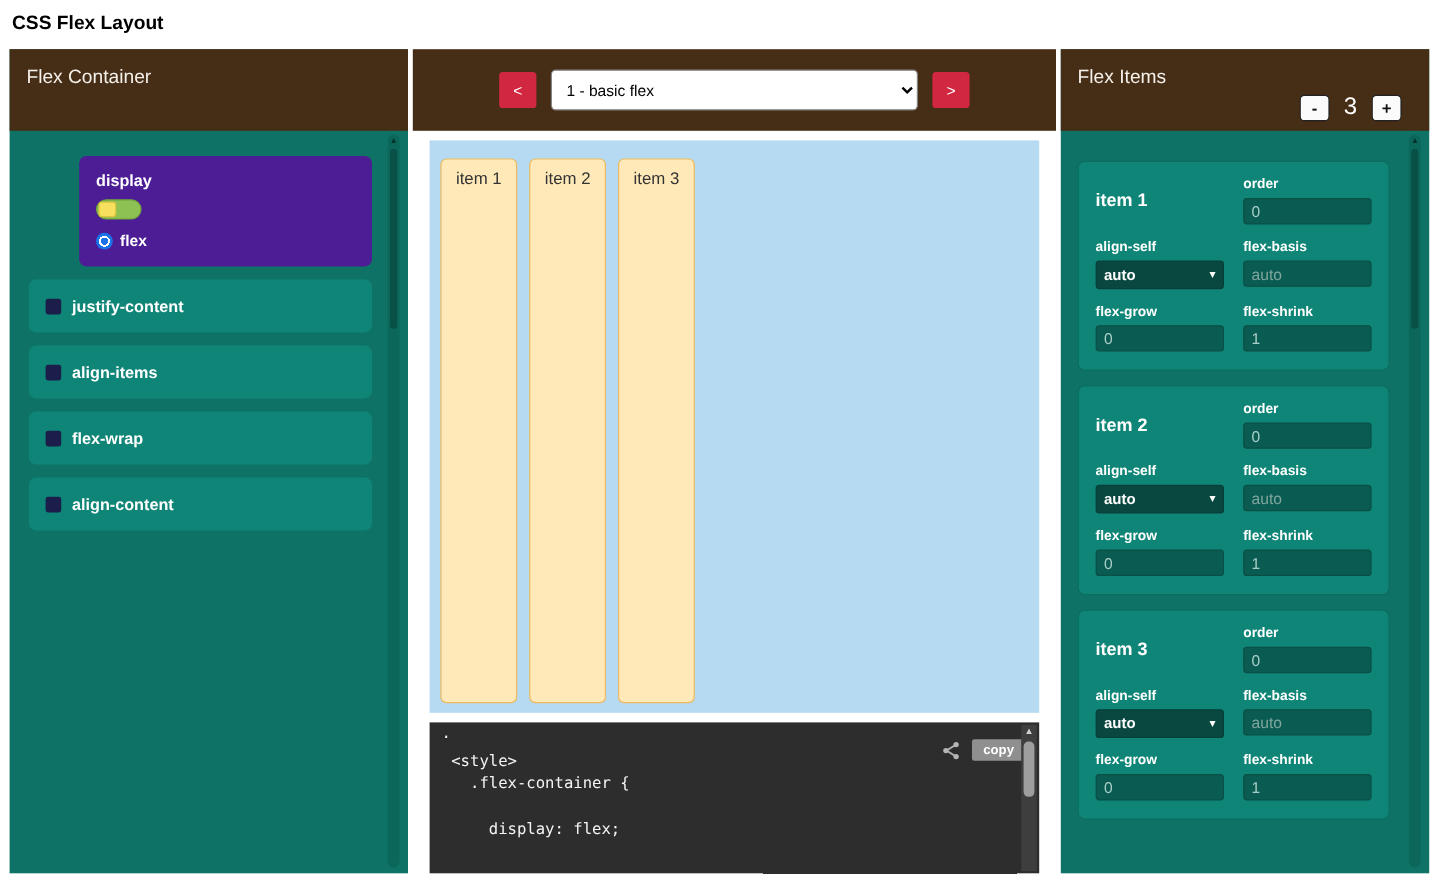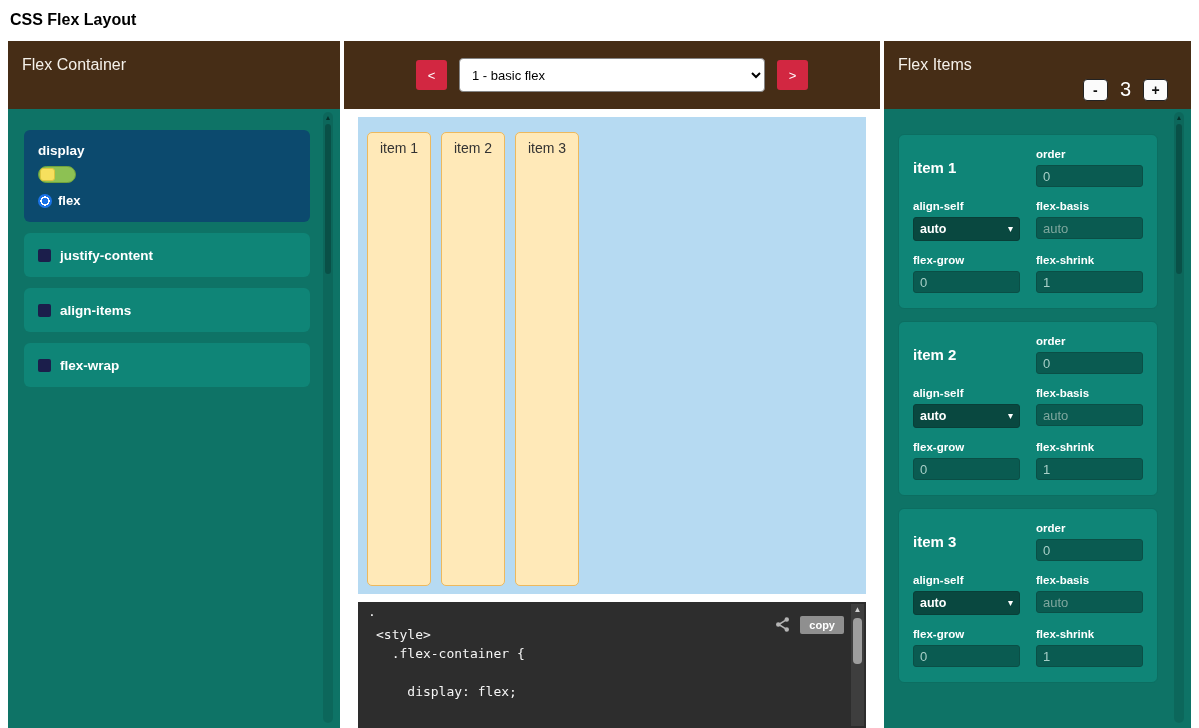--- a/index.html
+++ b/index.html
@@ -18,21 +18,21 @@
 
   .panel-header{height:68px;flex:none;background:#462d16;color:#f5f1ea;
     font-size:16px;padding:15px 14px;position:relative;}
   .panel-mid .panel-header{display:flex;align-items:center;justify-content:center;gap:12px;padding:0;}
 
   .panel-body{flex:1;position:relative;overflow:hidden;}
   .panel-left .panel-body{padding:21px 30px 10px 16px;}
   .panel-right .panel-body{padding:25px 33px 10px 14px;}
 
   
-  .card{background:#0c4a6e;border-radius:6px;margin-bottom:11px;}
+  .card{background:#4c1d95;border-radius:6px;margin-bottom:11px;margin-left:42px;}
   .display-card{padding:13px 14px 14px;}
   .card-title{color:#fff;font-weight:bold;font-size:13.5px;}
   .toggle{width:38px;height:17px;background:#8dc153;border:1px solid #70a33c;border-radius:9px;
     margin:8px 0 10px;position:relative;cursor:pointer;}
   .toggle-knob{position:absolute;left:1px;top:1px;width:15px;height:13px;background:#f6e05e;
     border:1px solid #d9c43e;border-radius:3px;}
   .radio-row{display:flex;align-items:flex-end;gap:6px;cursor:pointer;}
   .radio{width:14px;height:14px;border-radius:50%;flex:none;
     background:radial-gradient(circle at center,#1a73e8 0 3px,#ffffff 3px 4.6px,#1a73e8 4.6px 7px);}
   .radio-label{color:#fff;font-weight:bold;font-size:13px;}
@@ -51,21 +51,21 @@
   
   .preview{flex:1;display:flex;flex-direction:column;gap:8px;padding:8px 14px 0;min-height:0;}
   .flex-demo{height:477px;flex:none;background:#b6daf2;display:flex;align-items:stretch;
     padding:12px 4px 5px;}
   .demo-item{width:64px;margin:3px 5px;background:#ffe9b8;border:1px solid #edb95e;border-radius:5px;
     color:#333;font-size:14px;padding-top:7px;text-align:center;flex:none;}
 
   .code-panel{flex:1;background:#2d2d2d;position:relative;overflow:hidden;min-height:0;}
   .code-dot{position:absolute;left:10px;top:2px;color:#f5f5f5;font-size:13px;
     font-family:"DejaVu Sans Mono",monospace;}
-  .code-toolbar{position:absolute;top:14px;right:22px;display:flex;align-items:flex-start;gap:9px;}
+  .code-toolbar{position:absolute;top:14px;right:12px;display:flex;align-items:flex-end;gap:9px;}
   .copy-btn{background:#8f8f8f;color:#fff;border:none;border-radius:2px;font-size:11px;
     font-weight:bold;padding:3px 9px;cursor:pointer;font-family:"Liberation Sans",sans-serif;}
   .code-pre{position:absolute;left:18px;top:23px;margin:0;color:#f5f5f5;
     font-family:"DejaVu Sans Mono",monospace;font-size:13px;line-height:19px;white-space:pre;}
   .code-line{min-height:19px;}
 
   .code-rail{position:absolute;right:2px;top:2px;bottom:2px;width:13px;background:#3e3e3e;}
   .code-rail .rail-arrow{color:#d0d0d0;font-size:8px;text-align:center;height:12px;line-height:12px;}
   .code-thumb{position:absolute;top:14px;left:2px;width:9px;height:46px;background:#9e9e9e;border-radius:4px;}
 
@@ -126,20 +126,24 @@
         <span class="option-label">justify-content</span>
       </div>
       <div class="option-card">
         <span class="checkbox"></span>
         <span class="option-label">align-items</span>
       </div>
       <div class="option-card">
         <span class="checkbox"></span>
         <span class="option-label">flex-wrap</span>
       </div>
+      <div class="option-card">
+        <span class="checkbox"></span>
+        <span class="option-label">align-content</span>
+      </div>
 
       <div class="side-rail">
         <div class="rail-arrow">▲</div>
         <div class="side-thumb"></div>
       </div>
     </div>
   </aside>
 
   <section class="panel panel-mid">
     <div class="panel-header">

